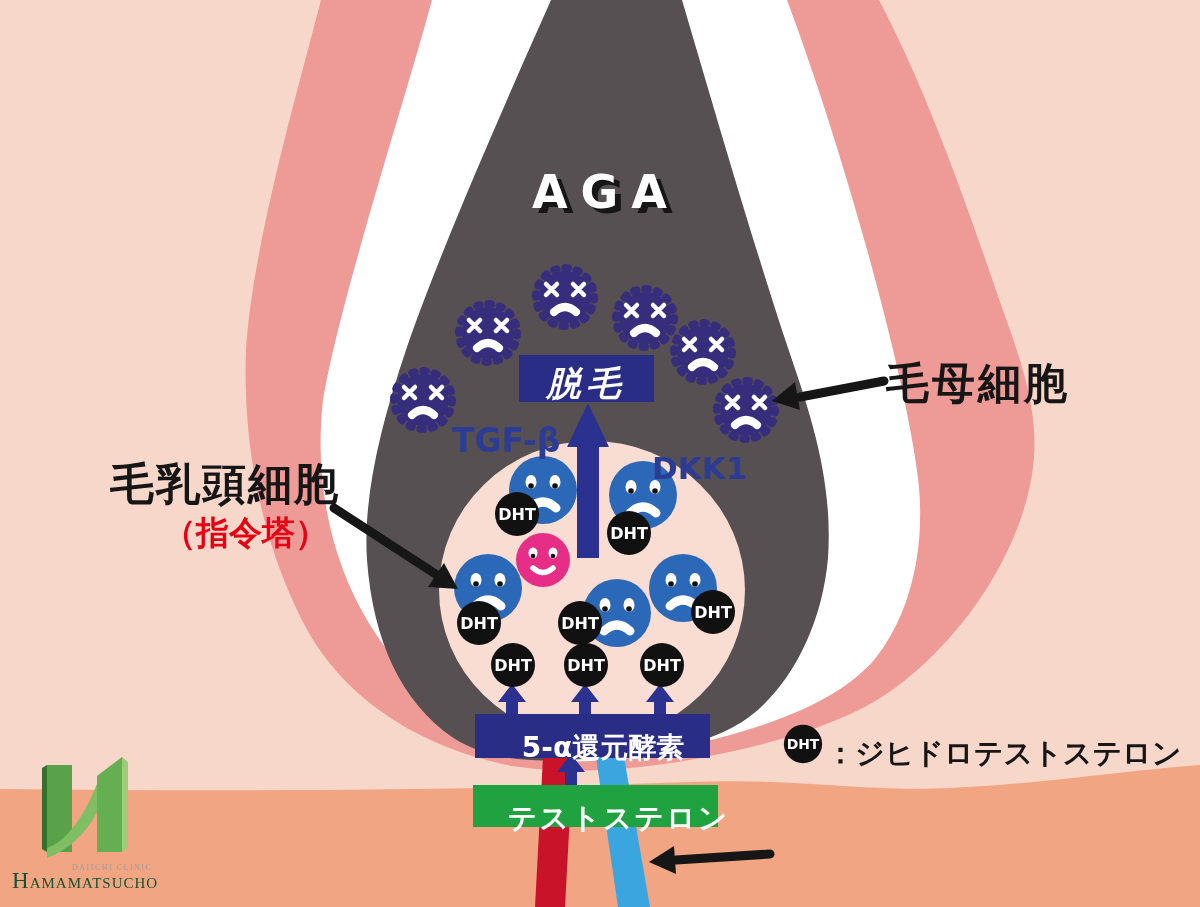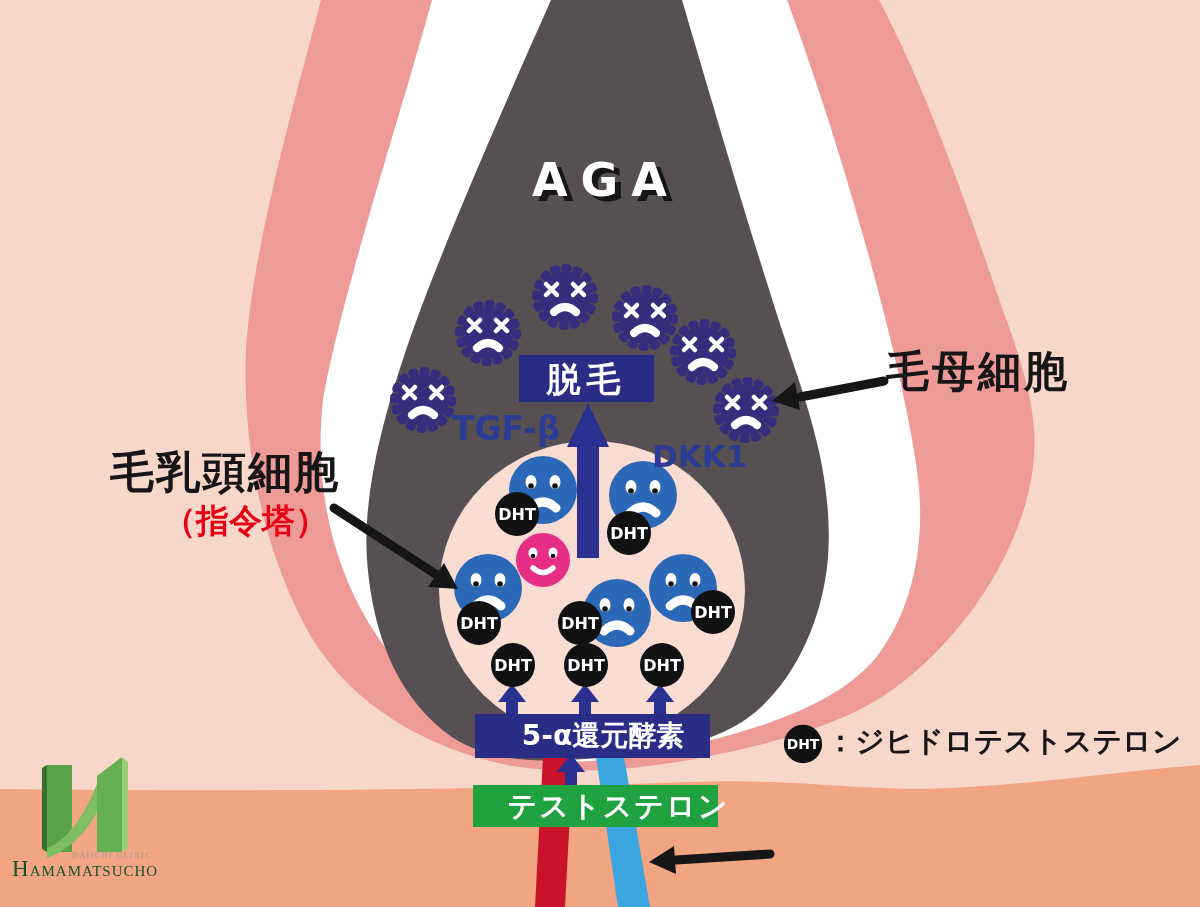--- a/index.html
+++ b/index.html
@@ -1,23 +1,23 @@
 <!DOCTYPE html>
 <html><head>
 <meta charset="utf-8">
 <style>
   html,body{margin:0;padding:0;width:1200px;height:907px;overflow:hidden;
     font-family:"DejaVu Sans",sans-serif;background:#f8d7cb;position:relative;}
   #stage{position:absolute;left:0;top:0;width:1200px;height:907px;}
   svg{position:absolute;left:0;top:0;}
-  .lbl{position:absolute;white-space:nowrap;font-weight:bold;line-height:1;}
+  .lbl{position:absolute;white-space:nowrap;font-weight:bold;line-height:1;margin-top:12px;}
   .boxlbl{display:flex;align-items:center;justify-content:center;color:#fff;}
   #aga{left:518px;top:157px;width:176px;text-align:center;font-size:46px;color:#fff;
        letter-spacing:13px;text-shadow:6px 5px 0 #161616;}
-  #datsumou{left:519px;top:350px;width:135px;height:58px;font-size:34px;letter-spacing:6px;}
+  #datsumou{left:519px;top:342px;width:135px;height:58px;font-size:34px;letter-spacing:6px;font-style:italic;}
   #tgf{left:452px;top:412px;font-size:33px;color:#2c3b94;}
   #dkk1{left:652px;top:441px;font-size:31px;color:#2c3b94;}
   #reductase{left:475px;top:714px;width:256px;height:44px;font-size:28px;}
   #testosterone{left:473px;top:785px;width:291px;height:42px;font-size:29px;letter-spacing:2px;}
   #mobo{left:886px;top:350px;font-size:43px;color:#161616;letter-spacing:3px;}
   #mobo-sub{left:864px;top:402px;font-size:27px;color:#e60012;}
   #monyu{left:110px;top:450px;font-size:44px;color:#161616;letter-spacing:2px;}
   #monyu-sub{left:163px;top:504px;font-size:33px;color:#e60012;}
   #capillary{left:775px;top:829px;font-size:44px;color:#161616;letter-spacing:3px;}
   #legend-text{left:826px;top:727px;font-size:29px;color:#161616;}

